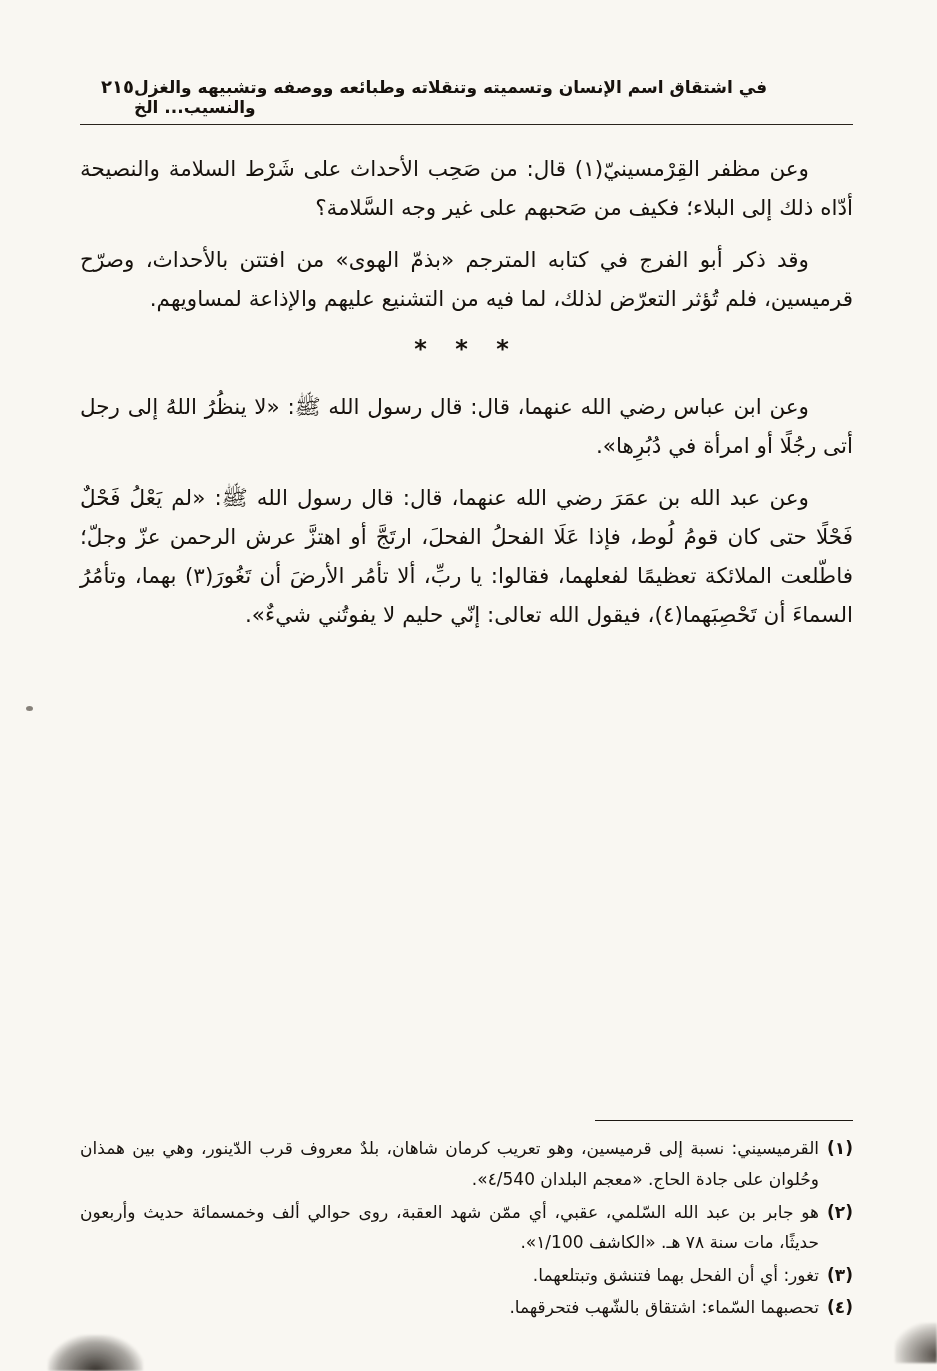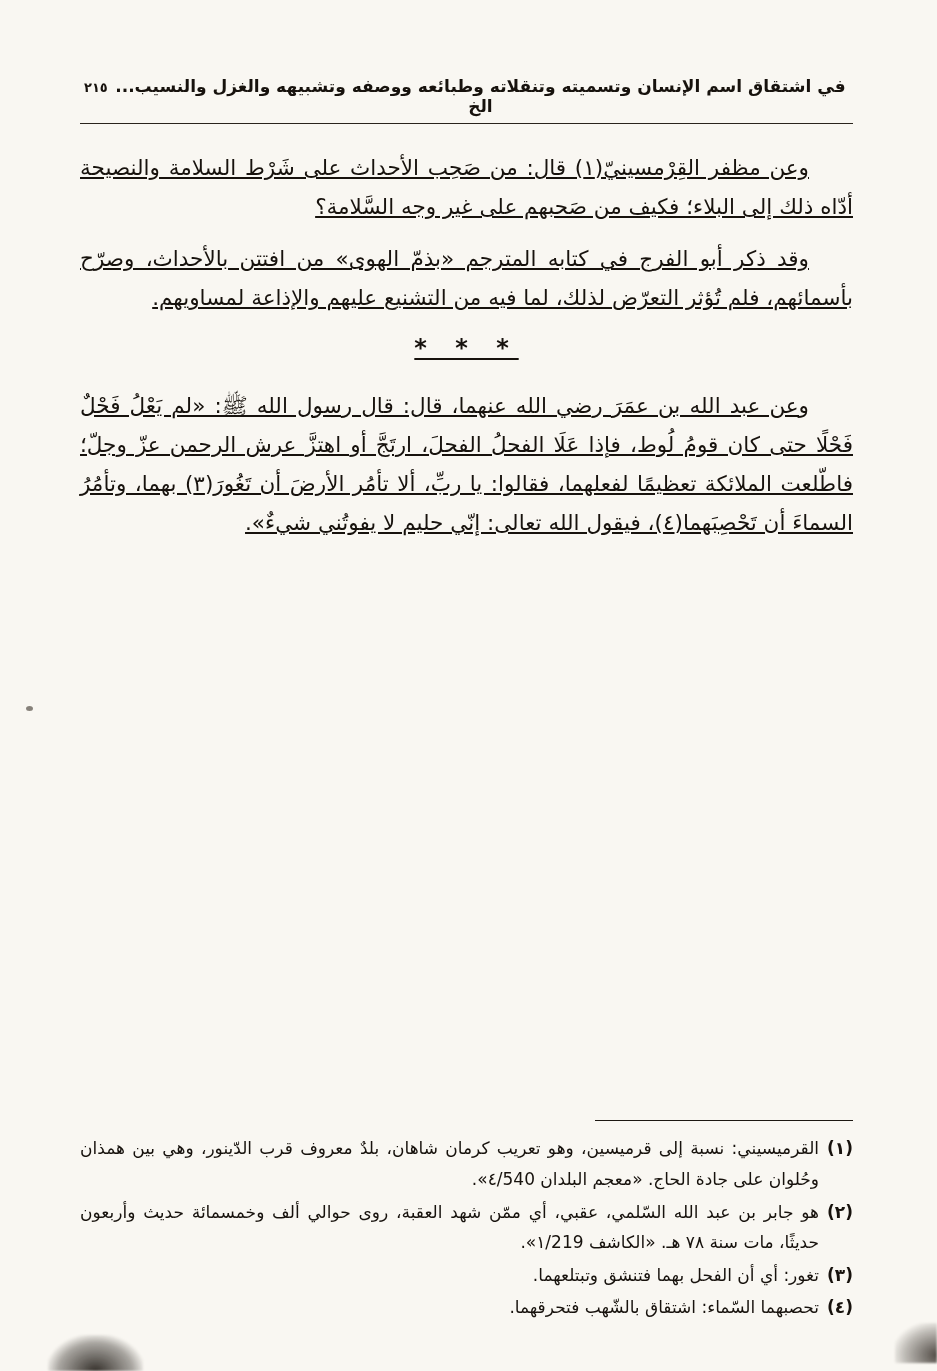--- a/index.html
+++ b/index.html
@@ -17,27 +17,27 @@
     display:flex; flex-direction:column;
   }
   .page-header {
     display:flex;
     justify-content:space-between;
     align-items:baseline;
     font-weight:bold;
     font-size:17px;
     margin-bottom:7px;
   }
-  .header-title { text-align:center; }
-  .page-number { margin-left:4px; font-size:13px; letter-spacing:1px; }
+  .header-title { text-align:left; }
+  .page-number { margin-left:21px; font-size:18px; letter-spacing:1px; }
   .header-rule {
     border-top:1.4px solid #2a241d;
     margin:0 0 24px 0;
   }
-  .body-text { flex:0 1 auto;text-decoration:underline; }
+  .body-text { flex:0 1 auto; }
   .body-text p {
     margin:0 0 13px 0;
     font-size:21.5px;
     line-height:1.82;
     text-align:justify;
     text-indent:44px;
   }
   .separator {
     text-align:center;
     direction:ltr;
@@ -92,37 +92,38 @@
 
   <header class="page-header">
     <span class="header-title">في اشتقاق اسم الإنسان وتسميته وتنقلاته وطبائعه ووصفه وتشبيهه والغزل والنسيب... الخ</span>
     <span class="page-number">٢١٥</span>
   </header>
 
   <div class="header-rule"></div>
 
   <main class="body-text">
     <p>وعن مظفر القِرْمسينيّ(١) قال: من صَحِب الأحداث على شَرْط السلامة والنصيحة أدّاه ذلك إلى البلاء؛ فكيف من صَحبهم على غير وجه السَّلامة؟</p>
-    <p>وقد ذكر أبو الفرج في كتابه المترجم «بذمّ الهوى» من افتتن بالأحداث، وصرّح بأسمائهم، فلم تُؤثر التعرّض لذلك، لما فيه من التشنيع عليهم والإذاعة لمساويهم.</p>
+    <p>وقد ذكر أبو الفرج في كتابه المترجم «بذمّ الهوى» من افتتن بالأحداث، وصرّح قرميسين، فلم تُؤثر التعرّض لذلك، لما فيه من التشنيع عليهم والإذاعة لمساويهم.</p>
 
     <div class="separator">* * *</div>
 
+    <p>وعن ابن عباس رضي الله عنهما، قال: قال رسول الله ﷺ: «لا ينظُرُ اللهُ إلى رجل أتى رجُلًا أو امرأة في دُبُرِها».</p>
     <p>وعن عبد الله بن عمَرَ رضي الله عنهما، قال: قال رسول الله ﷺ: «لم يَعْلُ فَحْلٌ فَحْلًا حتى كان قومُ لُوط، فإذا عَلَا الفحلُ الفحلَ، ارتَجَّ أو اهتزَّ عرش الرحمن عزّ وجلّ؛ فاطّلعت الملائكة تعظيمًا لفعلهما، فقالوا: يا ربِّ، ألا تأمُر الأرضَ أن تَغُورَ(٣) بهما، وتأمُرُ السماءَ أن تَحْصِبَهما(٤)، فيقول الله تعالى: إنّي حليم لا يفوتُني شيءٌ».</p>
   </main>
 
   <footer class="page-footer">
     <div class="footnote-rule"></div>
     <div class="footnotes">
       <div class="footnote">
         <span class="fn-marker">(١)</span>
         <span class="fn-text">القرميسيني: نسبة إلى قرميسين، وهو تعريب كرمان شاهان، بلدٌ معروف قرب الدّينور، وهي بين همذان وحُلوان على جادة الحاج. «معجم البلدان ٤/540».</span>
       </div>
       <div class="footnote">
         <span class="fn-marker">(٢)</span>
-        <span class="fn-text">هو جابر بن عبد الله السّلمي، عقبي، أي ممّن شهد العقبة، روى حوالي ألف وخمسمائة حديث وأربعون حديثًا، مات سنة ٧٨ هـ. «الكاشف ١/219».</span>
+        <span class="fn-text">هو جابر بن عبد الله السّلمي، عقبي، أي ممّن شهد العقبة، روى حوالي ألف وخمسمائة حديث وأربعون حديثًا، مات سنة ٧٨ هـ. «الكاشف ١/100».</span>
       </div>
       <div class="footnote">
         <span class="fn-marker">(٣)</span>
         <span class="fn-text">تغور: أي أن الفحل بهما فتنشق وتبتلعهما.</span>
       </div>
       <div class="footnote">
         <span class="fn-marker">(٤)</span>
         <span class="fn-text">تحصبهما السّماء: اشتقاق بالشّهب فتحرقهما.</span>
       </div>
     </div>

